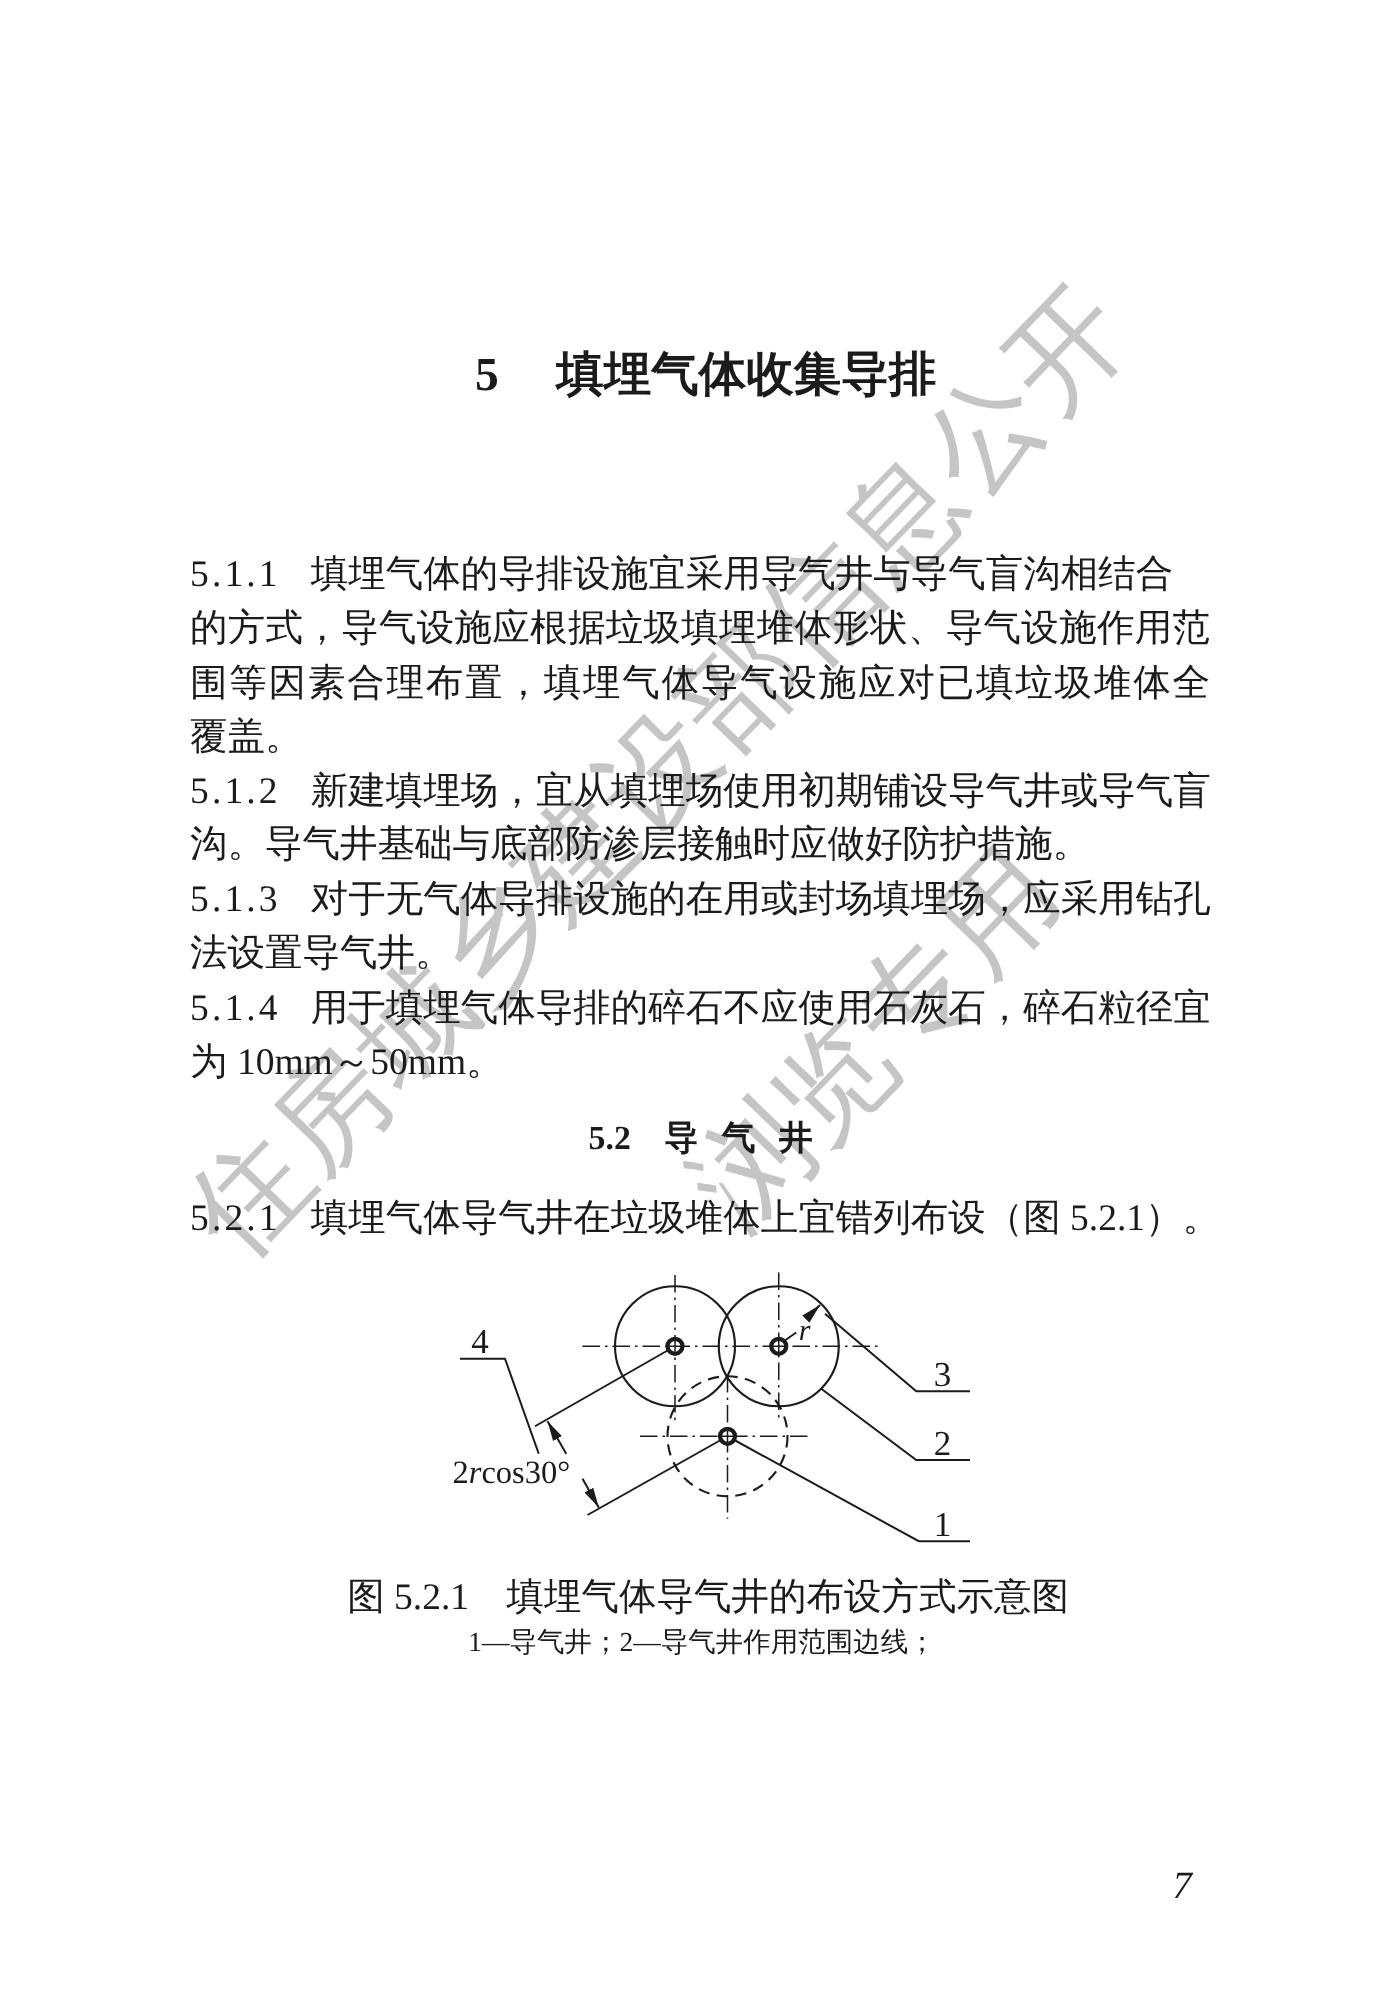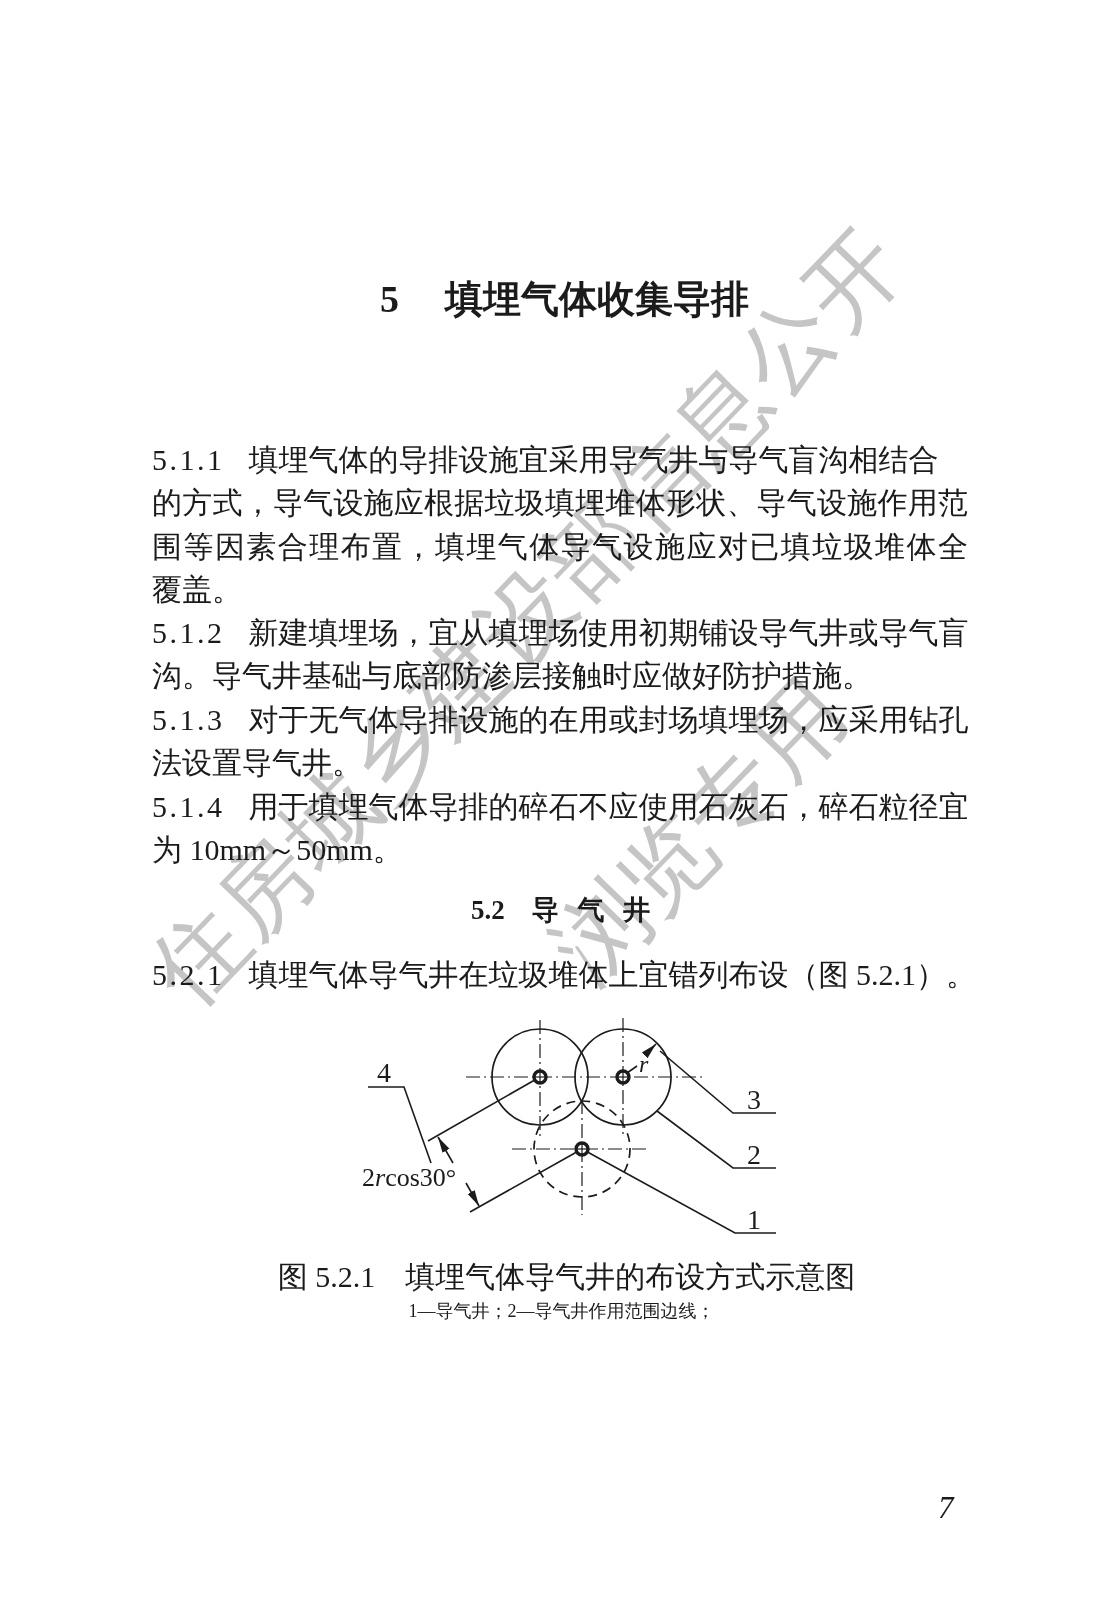--- a/index.html
+++ b/index.html
@@ -28,21 +28,21 @@
   #h52{top:892px;}
   #h52 .hchars{letter-spacing:6px;}
   .bl{
     position:absolute;z-index:2;left:152px;width:816px;
     font-size:30px;line-height:38px;white-space:nowrap;
   }
   .just{white-space:normal;text-align:justify;text-align-last:justify;}
   .plabel{font-weight:normal;letter-spacing:2.5px;}
   .pgap{display:inline-block;width:24px;}
   #cap{top:1257px;font-size:30px;text-indent:30px;}
-  .legend{font-size:18px;text-indent:20px;}
+  .legend{font-size:22px;text-indent:20px;}
   #leg1{top:1299px;}
   #leg2{top:1334px;}
   #pagenum{left:938px;top:1490px;font-size:31px;font-style:italic;}
   
   #fig{position:absolute;left:330px;top:1005px;z-index:2;}
   #fig text{font-family:"Liberation Serif","DejaVu Serif",serif;fill:#1b1b1b;}
   .thin{stroke:#1b1b1b;stroke-width:1.7;fill:none;}
   .cl{stroke:#1b1b1b;stroke-width:1.2;fill:none;stroke-dasharray:14 4 2 4;}
   .ld{stroke:#1b1b1b;stroke-width:1.6;fill:none;}
   .num{font-size:28px;}

